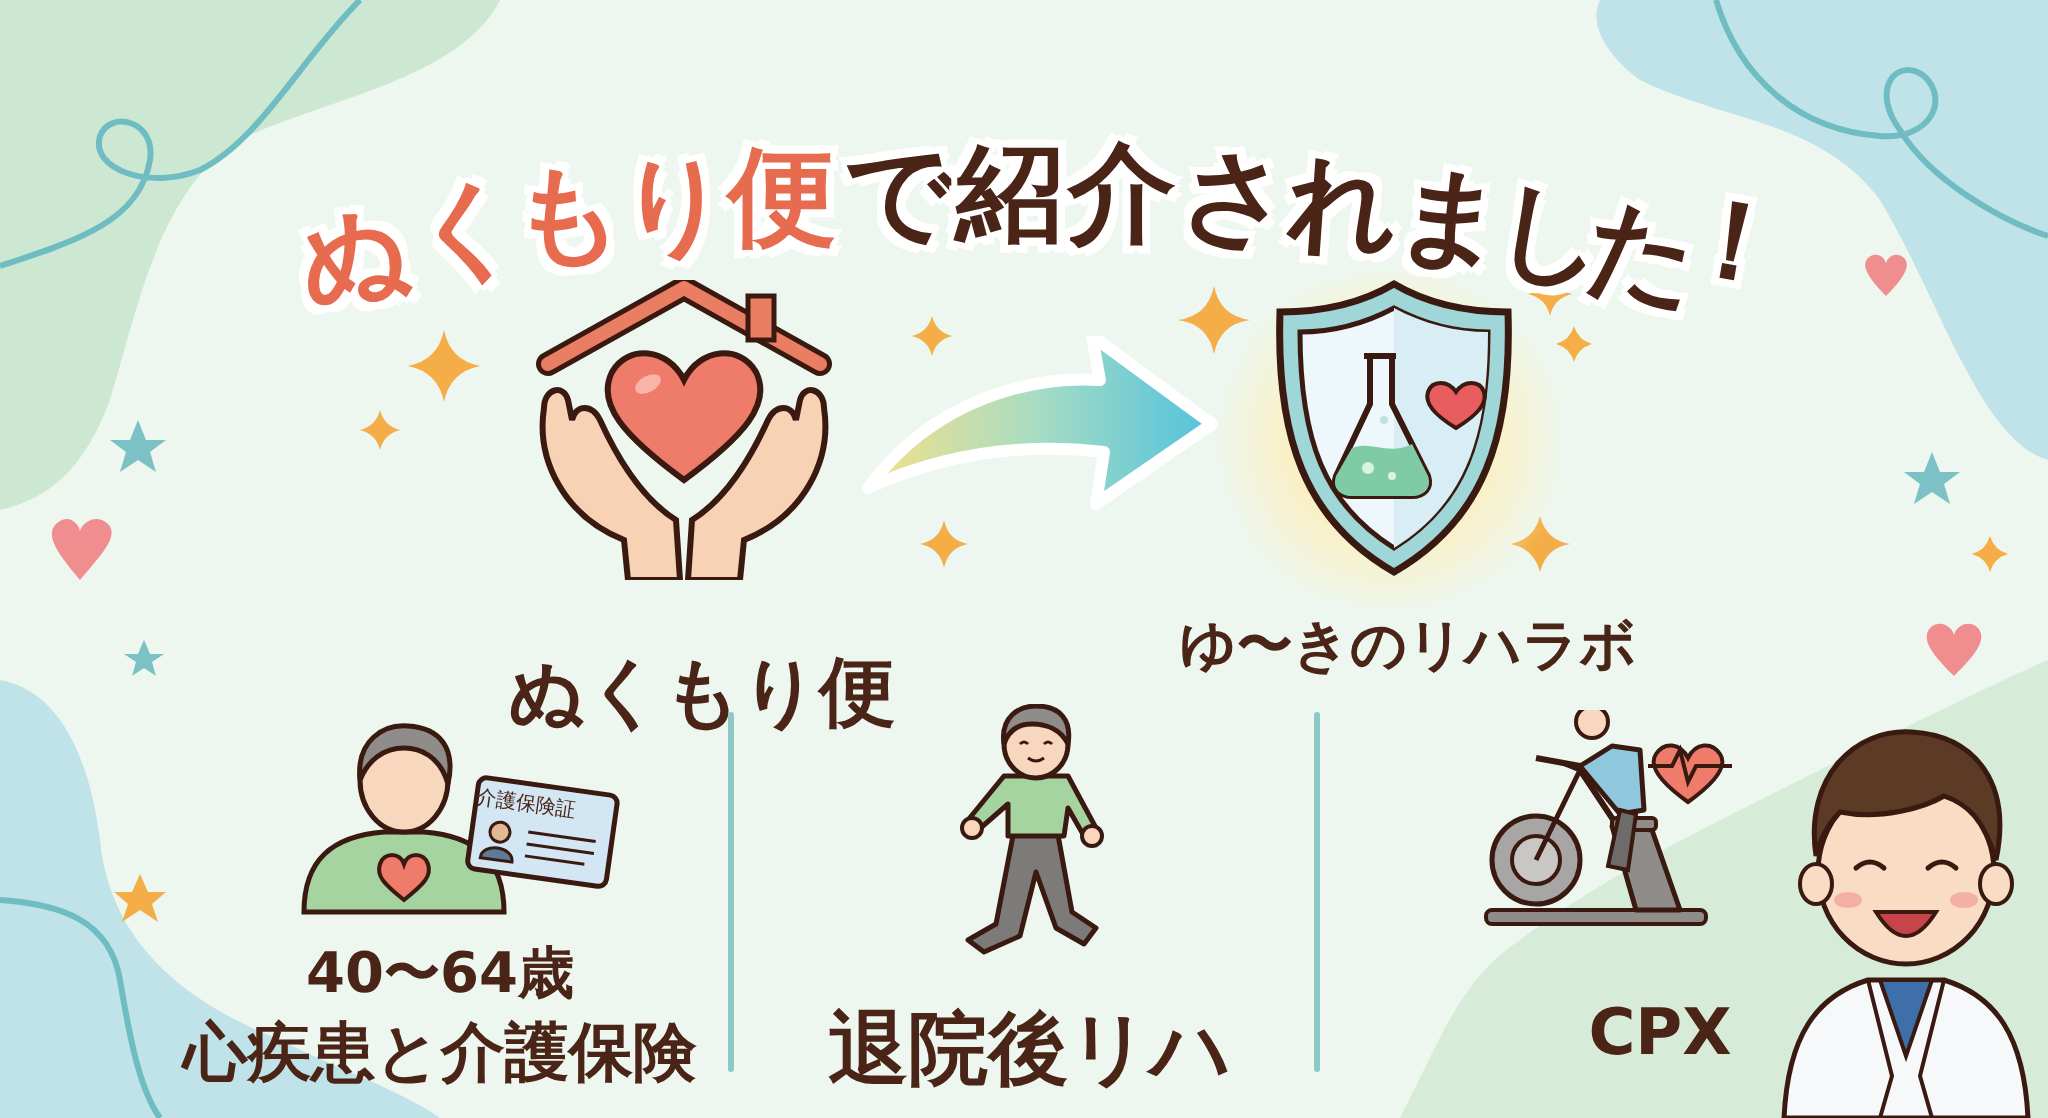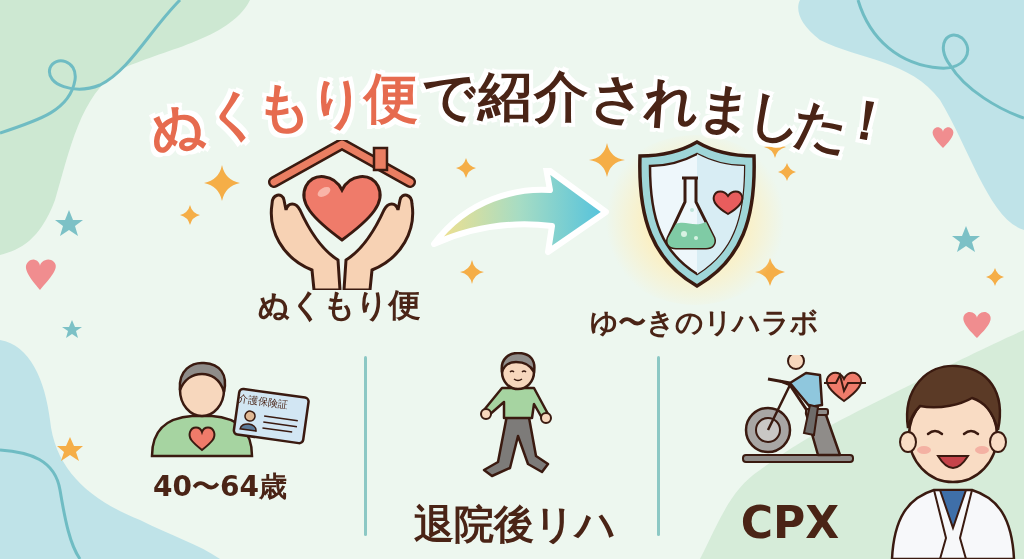--- a/index.html
+++ b/index.html
@@ -79,21 +79,21 @@
 
   <svg class="abs" style="left:262px;top:140px" width="160" height="150" viewBox="0 0 160 150">
     <path d="M12 42 L80 4 L148 42" fill="none" stroke="#3a1a10" stroke-width="12" stroke-linecap="round" stroke-linejoin="round"></path>
     <path d="M12 42 L80 4 L148 42" fill="none" stroke="#ea7e62" stroke-width="7" stroke-linecap="round" stroke-linejoin="round"></path>
     <rect x="112" y="8" width="13" height="22" fill="#ea7e62" stroke="#3a1a10" stroke-width="2.5"></rect>
     <path d="M80 100 C50 78 36 62 44 46 C52 32 72 34 80 50 C88 34 108 32 116 46 C124 62 110 78 80 100Z" fill="#ef7b6a" stroke="#3a1a10" stroke-width="3"></path>
     <ellipse cx="62" cy="52" rx="7" ry="4" fill="#f9b5a8" transform="rotate(-30 62 52)"></ellipse>
     <path d="M10 64 C6 90 20 118 50 130 L52 150 L78 150 L76 120 C60 110 48 92 38 70 C34 62 26 62 24 70 L22 60 C20 52 10 54 10 64Z" fill="#f7d2b4" stroke="#3a1a10" stroke-width="3"></path>
     <path d="M150 64 C154 90 140 118 110 130 L108 150 L82 150 L84 120 C100 110 112 92 122 70 C126 62 134 62 136 70 L138 60 C140 52 150 54 150 64Z" fill="#f7d2b4" stroke="#3a1a10" stroke-width="3"></path>
   </svg>
-  <div class="label" style="left:254px;top:284px;width:170px;font-size:32px;">ぬくもり便</div>
+  <div class="label" style="left:254px;top:321px;width:170px;font-size:38px;">ぬくもり便</div>
 
   <svg class="abs" style="left:428px;top:168px" width="186" height="90" viewBox="0 0 186 90">
     <defs>
       <linearGradient id="ag" x1="0" x2="1" y1="0" y2="0">
         <stop offset="0" stop-color="#f5e08a"></stop>
         <stop offset="0.5" stop-color="#a6dcc4"></stop>
         <stop offset="1" stop-color="#52c2dd"></stop>
       </linearGradient>
     </defs>
     <path d="M6 76 C40 30 90 20 122 22 L118 0 L178 44 L120 84 L124 58 C90 54 50 56 6 76Z" fill="url(#ag)" stroke="#ffffff" stroke-width="6" stroke-linejoin="round"></path>
@@ -125,20 +125,21 @@
       <rect x="88" y="34" width="70" height="46" rx="4" fill="#d2e6f3" stroke="#3a1a10" stroke-width="2.5"></rect>
       <circle cx="102" cy="60" r="5" fill="#e0b894" stroke="#3a1a10" stroke-width="1.5"></circle>
       <path d="M94 74 C94 66 110 66 110 74Z" fill="#5d7a98" stroke="#3a1a10" stroke-width="1.5"></path>
       <line x1="116" y1="58" x2="150" y2="58" stroke="#3a1a10" stroke-width="1.5"></line>
       <line x1="116" y1="64" x2="150" y2="64" stroke="#3a1a10" stroke-width="1.5"></line>
       <line x1="116" y1="70" x2="146" y2="70" stroke="#3a1a10" stroke-width="1.5"></line>
     </g>
   </svg>
   <div class="label" style="left:238px;top:395px;font-size:10px;transform:rotate(8deg);font-weight:normal;">介護保険証</div>
   <div class="label" style="left:100px;top:468px;width:240px;font-size:28px;">40〜64歳</div>
+  <div class="label" style="left:80px;top:505px;width:280px;font-size:32px;">心疾患と介護保険</div>
 
   <svg class="abs" style="left:478px;top:352px" width="80" height="130" viewBox="0 0 80 130">
     <path d="M30 58 L20 110 L6 118 L14 124 L32 116 L40 84 L50 112 L64 120 L70 112 L58 104 L50 60Z" fill="#7d7b79" stroke="#3a1a10" stroke-width="2.5" stroke-linejoin="round"></path>
     <path d="M24 36 L56 36 L70 62 L64 66 L56 52 L54 66 L26 66 L26 50 L10 64 L6 58Z" fill="#a6d4a1" stroke="#3a1a10" stroke-width="2.5" stroke-linejoin="round"></path>
     <circle cx="8" cy="62" r="5" fill="#f7d7bd" stroke="#3a1a10" stroke-width="2"></circle>
     <circle cx="68" cy="66" r="5" fill="#f7d7bd" stroke="#3a1a10" stroke-width="2"></circle>
     <ellipse cx="40" cy="20" rx="16" ry="17" fill="#f7d7bd" stroke="#3a1a10" stroke-width="2.5"></ellipse>
     <path d="M24 20 C22 6 32 1 40 1 C52 1 58 8 56 20 C52 12 44 10 38 10 C30 10 26 14 24 20Z" fill="#8f8c89" stroke="#3a1a10" stroke-width="2.5"></path>
     <path d="M32 20 Q34 18 36 20 M44 20 Q46 18 48 20" fill="none" stroke="#3a1a10" stroke-width="1.5"></path>
     <path d="M36 27 Q40 30 44 27" fill="none" stroke="#3a1a10" stroke-width="1.5"></path>
@@ -152,21 +153,21 @@
     <path d="M28 75 L50 30 M50 30 L40 26 M66 58 L78 100 L100 100 L86 60Z" fill="#8f8c89" stroke="#3a1a10" stroke-width="2.5" stroke-linejoin="round"></path>
     <line x1="50" y1="30" x2="70" y2="60" stroke="#3a1a10" stroke-width="3"></line>
     <rect x="66" y="54" width="22" height="6" rx="2" fill="#8f8c89" stroke="#3a1a10" stroke-width="2"></rect>
     <path d="M50 28 L66 18 L80 20 L82 50 L70 52Z" fill="#8fc7dd" stroke="#3a1a10" stroke-width="2.5" stroke-linejoin="round"></path>
     <path d="M70 50 L78 52 L74 80 L64 78Z" fill="#6e6c6a" stroke="#3a1a10" stroke-width="2"></path>
     <line x1="50" y1="28" x2="28" y2="24" stroke="#3a1a10" stroke-width="3"></line>
     <circle cx="56" cy="6" r="8" fill="#f7d7bd" stroke="#3a1a10" stroke-width="2"></circle>
     <path d="M104 46 C90 36 84 28 88 22 C92 16 100 16 104 24 C108 16 116 16 120 22 C124 28 118 36 104 46Z" fill="#ef7b6a" stroke="#3a1a10" stroke-width="2"></path>
     <path d="M84 28 L96 28 L100 20 L104 36 L108 28 L126 28" fill="none" stroke="#3a1a10" stroke-width="2"></path>
   </svg>
-  <div class="label" style="left:740px;top:497px;width:100px;font-size:44px;">CPX</div>
+  <div class="label" style="left:780px;top:497px;width:100px;font-size:32px;">CPX</div>
 
   <svg class="abs" style="left:888px;top:358px" width="130" height="201" viewBox="0 0 130 201">
     <path d="M4 201 C6 160 20 140 46 132 L84 132 C110 140 124 160 126 201Z" fill="#f7f8fa" stroke="#3a1a10" stroke-width="2.5"></path>
     <path d="M52 132 L65 170 L78 132Z" fill="#3f6fa8" stroke="#3a1a10" stroke-width="2"></path>
     <path d="M46 132 L58 180 L52 201 M84 132 L72 180 L78 201" fill="none" stroke="#3a1a10" stroke-width="2"></path>
     <ellipse cx="65" cy="78" rx="44" ry="46" fill="#f9dcc4" stroke="#3a1a10" stroke-width="2.5"></ellipse>
     <ellipse cx="20" cy="84" rx="8" ry="10" fill="#f9dcc4" stroke="#3a1a10" stroke-width="2"></ellipse>
     <ellipse cx="110" cy="84" rx="8" ry="10" fill="#f9dcc4" stroke="#3a1a10" stroke-width="2"></ellipse>
     <path d="M20 70 C14 30 40 6 68 8 C100 10 118 34 110 72 C104 52 96 44 84 40 C74 46 52 52 32 48 C26 54 22 62 20 70Z" fill="#5b3a26" stroke="#3a1a10" stroke-width="2.5"></path>
     <path d="M40 76 Q47 70 54 76 M76 76 Q83 70 90 76" fill="none" stroke="#3a1a10" stroke-width="2.5" stroke-linecap="round"></path>

